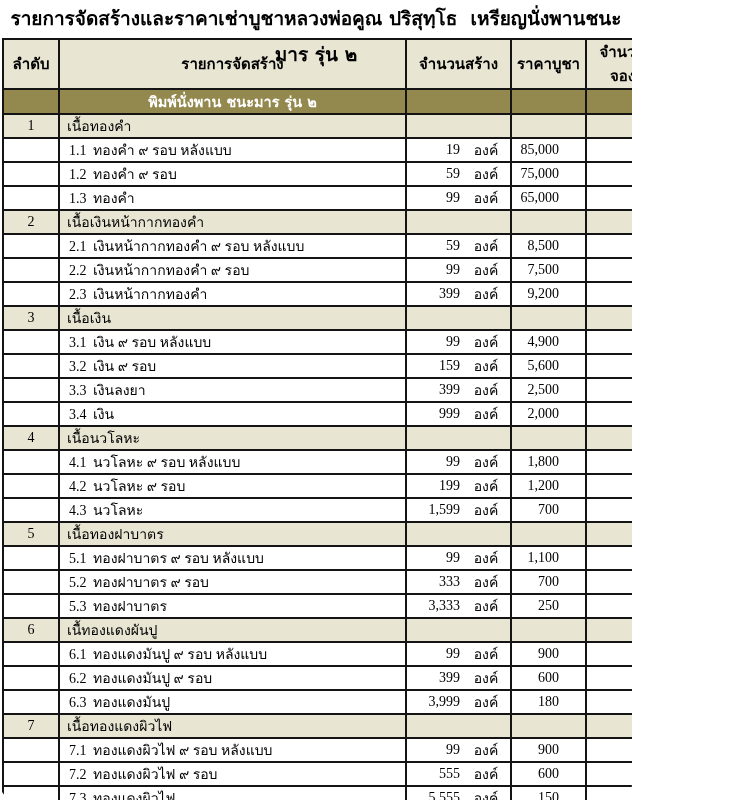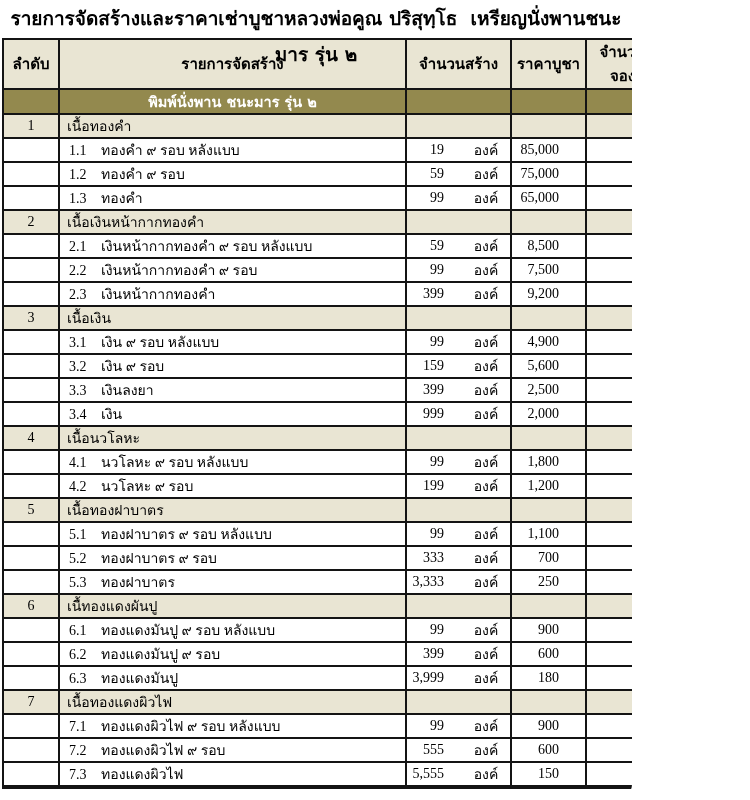--- a/index.html
+++ b/index.html
@@ -28,23 +28,23 @@
     color:#ffffff; font-weight:bold; text-align:center; font-size:14.5px;
     font-family:"DejaVu Sans","Liberation Sans",sans-serif;
   }
 
   tr.sec-row td { background:#e9e5d3; height:22px; font-size:14px; }
   tr.sec-row td.c-no { text-align:center; }
   tr.sec-row td.c-name { padding-left:7px; }
 
   tr.item-row td { background:#fff; height:22px; font-size:14px; }
   td.c-desc { padding-left:9px; }
-  td.c-desc .code { display:inline-block; min-width:24px; margin-right:8px; }
-
-  td.c-qty .qwrap { display:flex; align-items:center;gap:16px; }
+  td.c-desc .code { display:inline-block; min-width:24px; }
+
+  td.c-qty .qwrap { display:flex; align-items:center; }
   td.c-qty .qty-num { flex:1 1 auto; text-align:right; padding-right:4px; }
   td.c-qty .qty-unit { flex:0 0 44px; text-align:center; }
 
   td.c-price { text-align:right; padding-right:26px; }
   tbody tr:last-child td { border-bottom-width:4px; }
 </style>
 </head>
 <body>
 
 <div class="page">
@@ -259,20 +259,33 @@
           <td class="c-qty">
             <span class="qwrap">
               <span class="qty-num">199</span>
               <span class="qty-unit">องค์</span>
             </span>
           </td>
           <td class="c-price">1,200</td>
           <td></td>
           <td></td>
         </tr>
+        <tr class="item-row">
+          <td class="c-no"></td>
+          <td class="c-desc"><span class="code">4.3</span><span class="desc">นวโลหะ</span></td>
+          <td class="c-qty">
+            <span class="qwrap">
+              <span class="qty-num">1,599</span>
+              <span class="qty-unit">องค์</span>
+            </span>
+          </td>
+          <td class="c-price">700</td>
+          <td></td>
+          <td></td>
+        </tr>
         <tr class="sec-row">
           <td class="c-no">5</td>
           <td class="c-name">เนื้อทองฝาบาตร</td>
           <td></td>
           <td></td>
           <td></td>
           <td></td>
         </tr>
         <tr class="item-row">
           <td class="c-no"></td>

